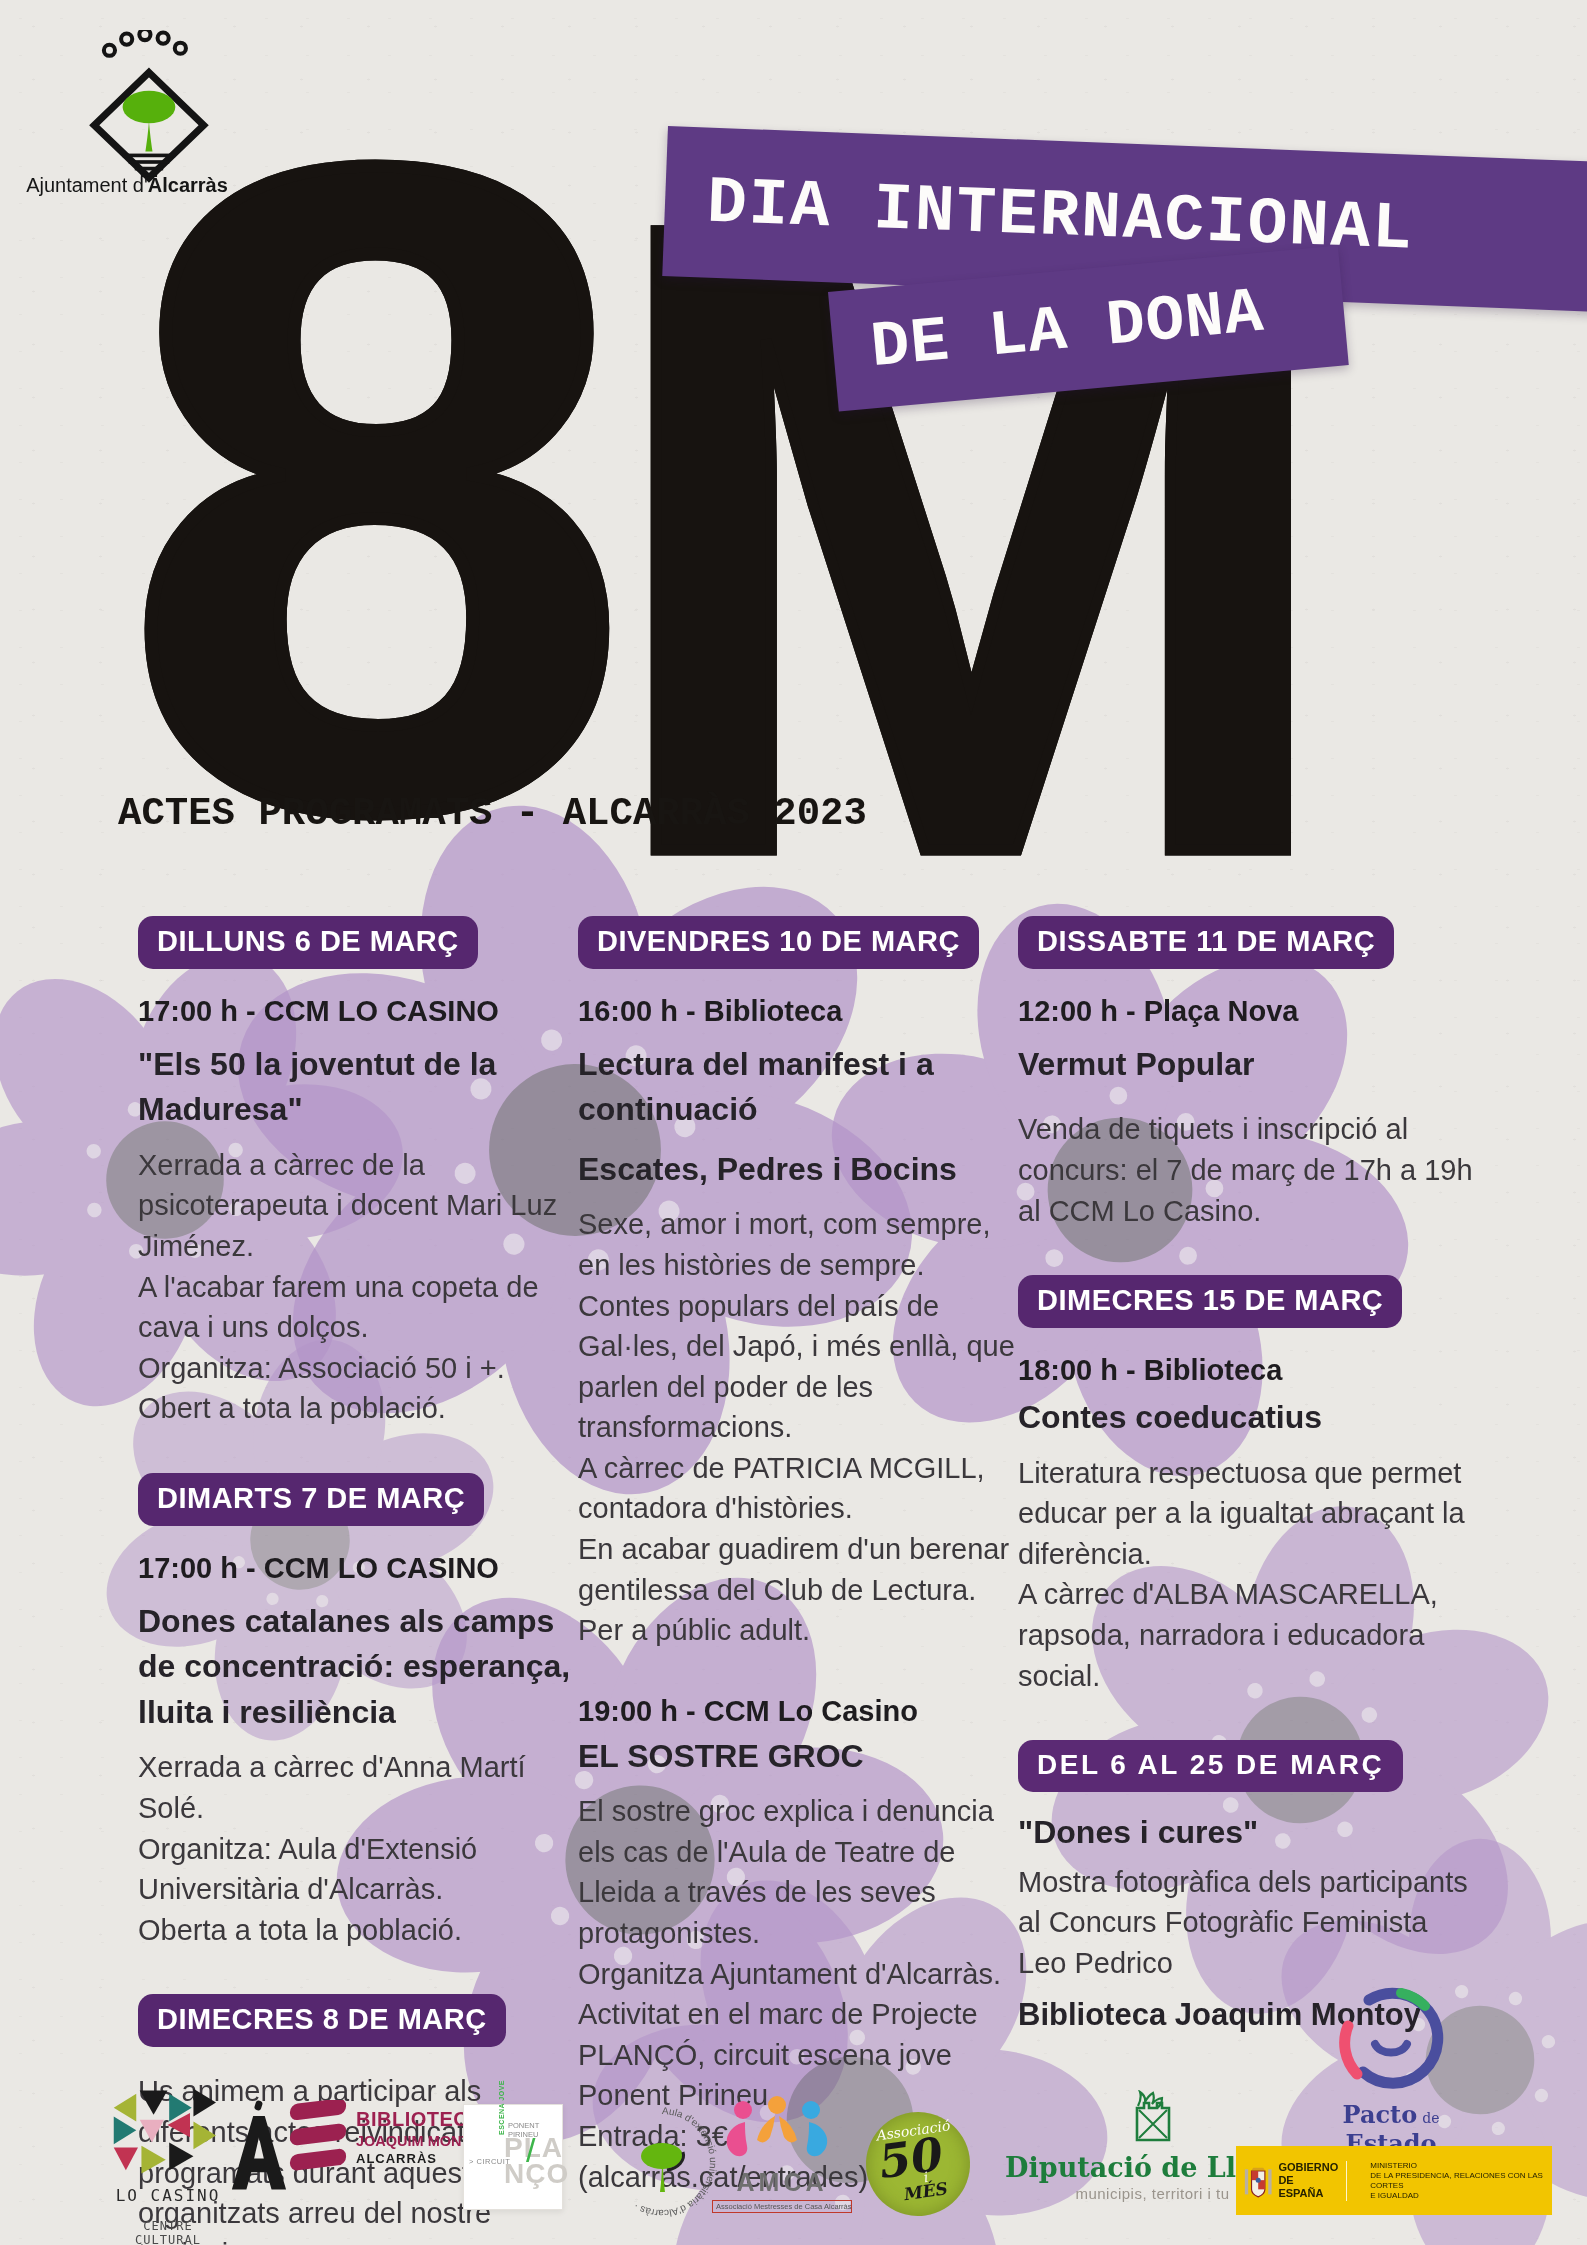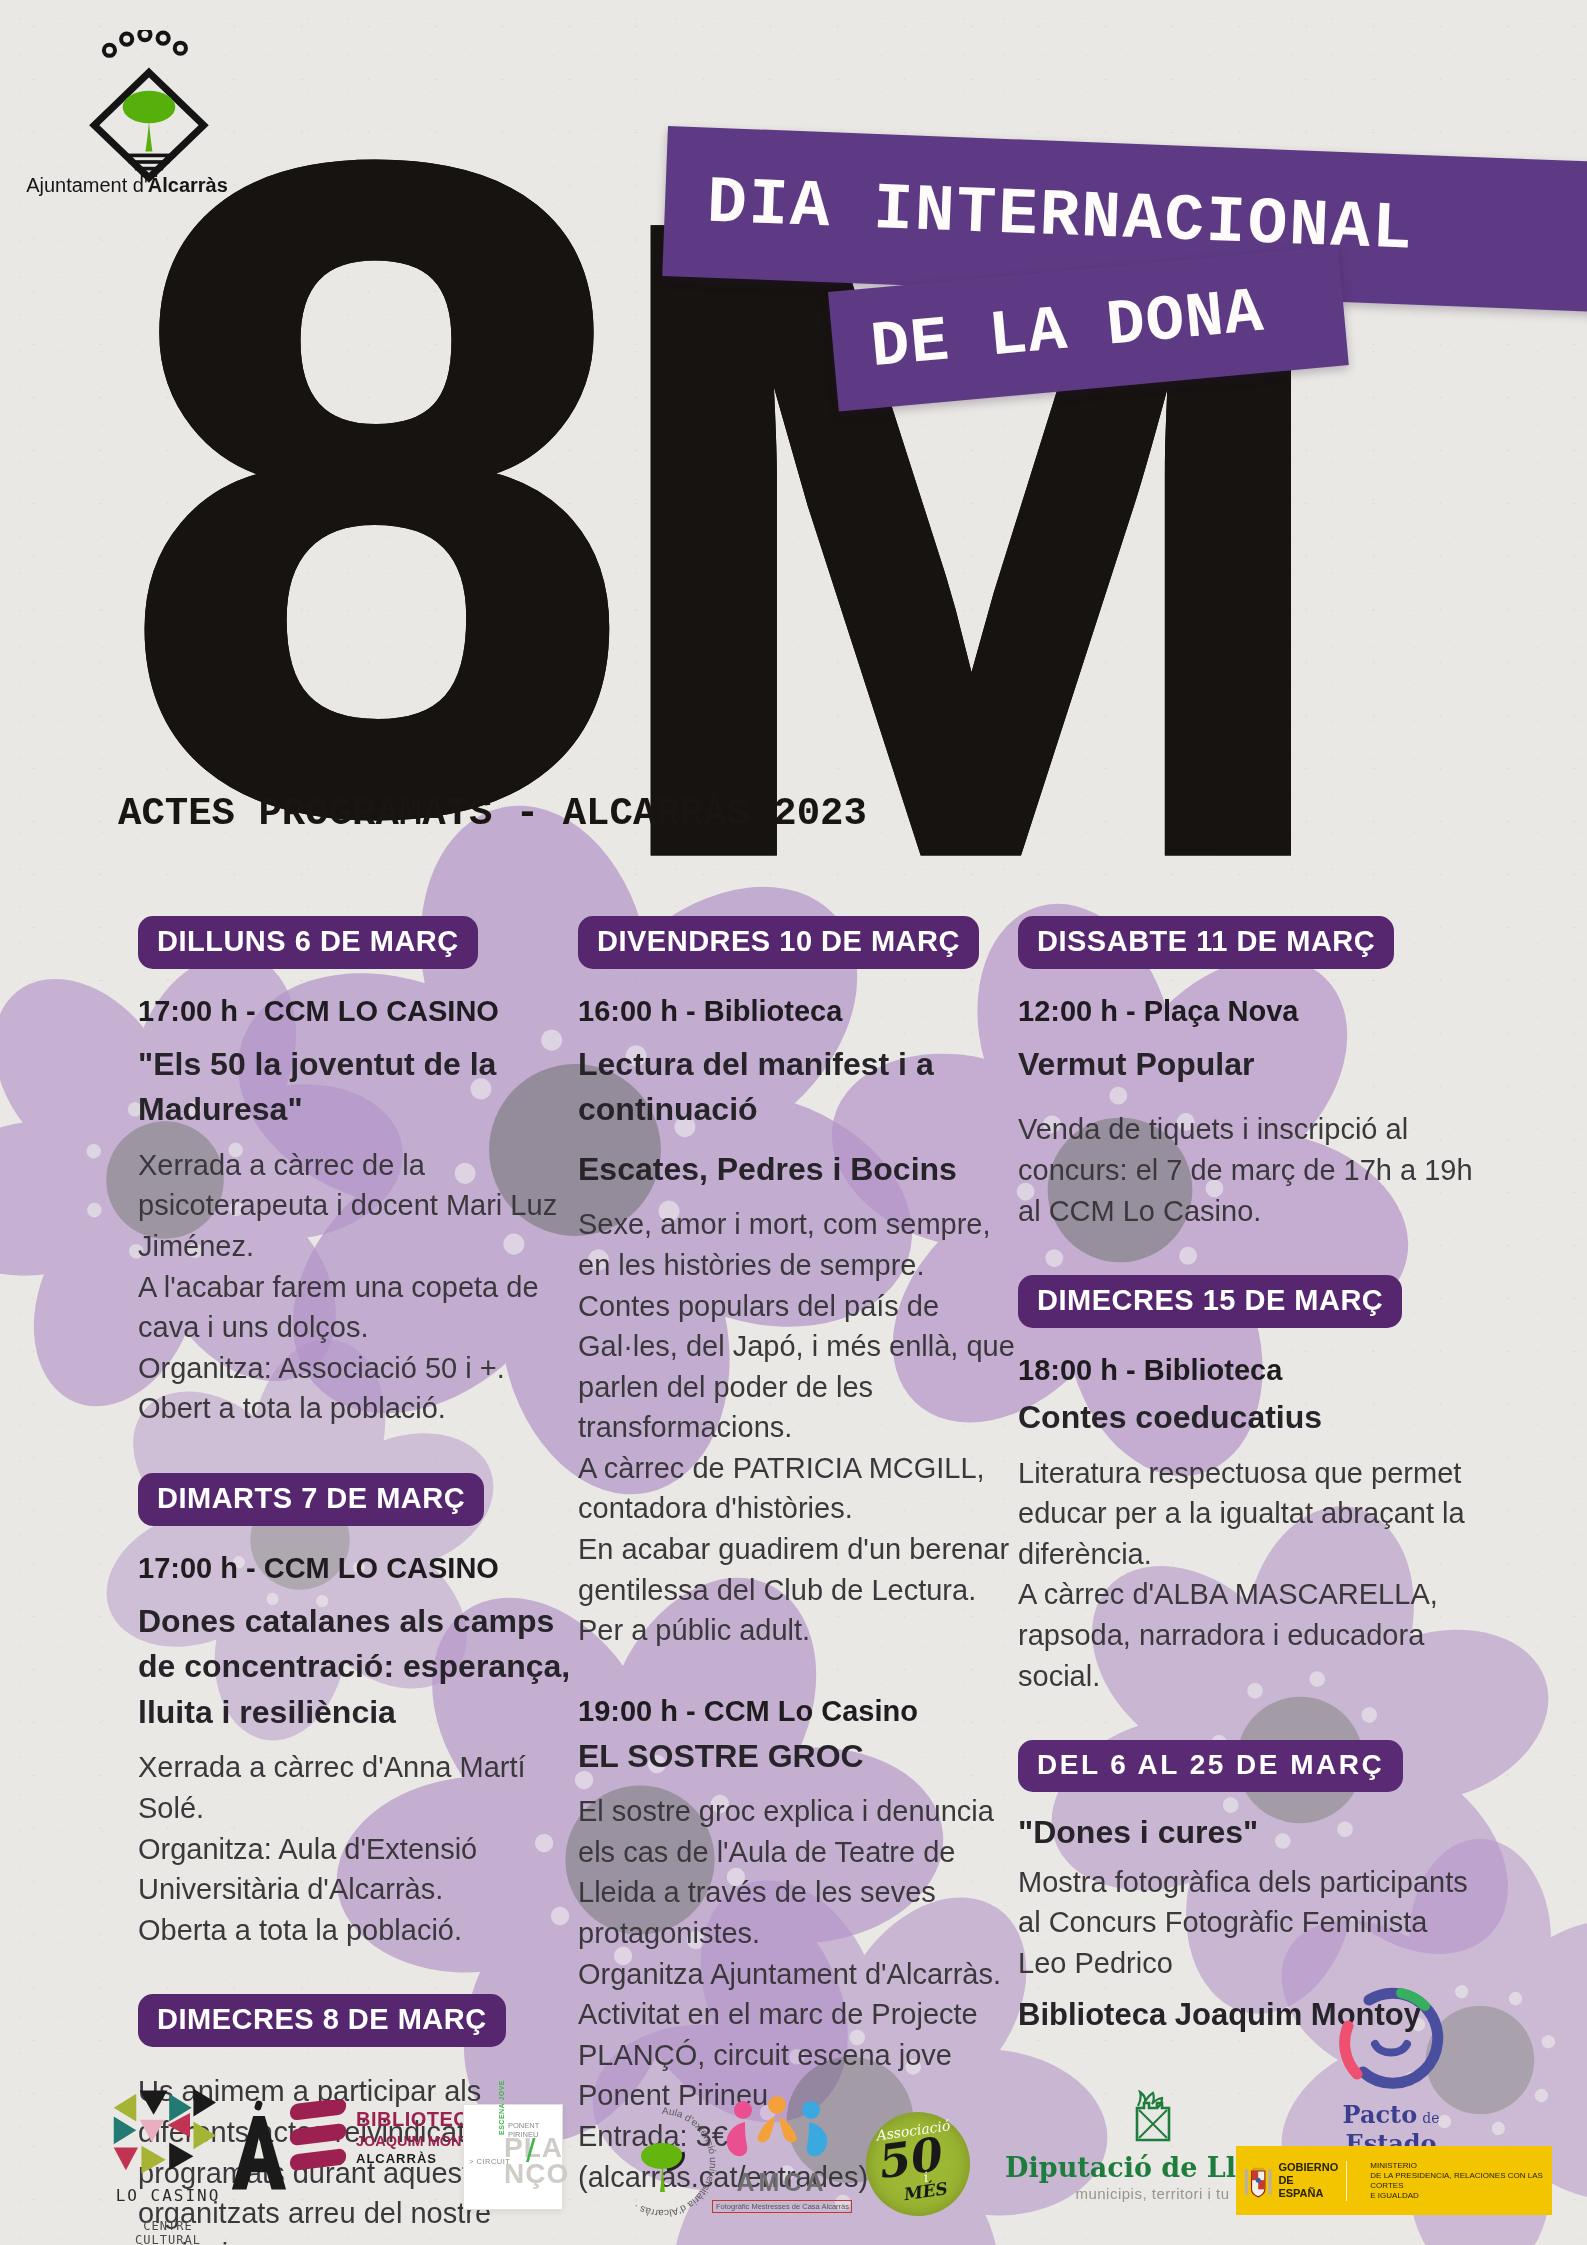--- a/index.html
+++ b/index.html
@@ -334,21 +334,21 @@
         <circle cx="64" cy="9" r="9"></circle>
         <path d="M62 20 Q48 28 44 44 Q51 50 57 41 Q61 30 62 20 Z"></path>
         <path d="M66 20 Q80 28 84 44 Q77 50 71 41 Q67 30 66 20 Z"></path>
       </g>
       <g fill="#39a9e0">
         <circle cx="98" cy="14" r="9"></circle>
         <path d="M96 26 C114 30 120 48 108 58 C101 63 92 59 94 50 C96 41 96 33 96 26 Z"></path>
       </g>
     </svg>
     <div class="amca-name">AMCA</div>
-    <div class="amca-sub">Fotogràfic Mestresses de Casa Alcarràs</div>
+    <div class="amca-sub">Associació Mestresses de Casa Alcarràs</div>
   </div>
 
   <div class="a50 flogo" style="left:866px;top:2112px;width:104px;height:104px;">
     <div class="w1">Associació</div>
     <div class="num">50</div>
     <div class="w2">i</div>
     <div class="w3">MÉS</div>
   </div>
 
   <div class="dip flogo" style="left:1000px;top:2090px;width:305px;">

